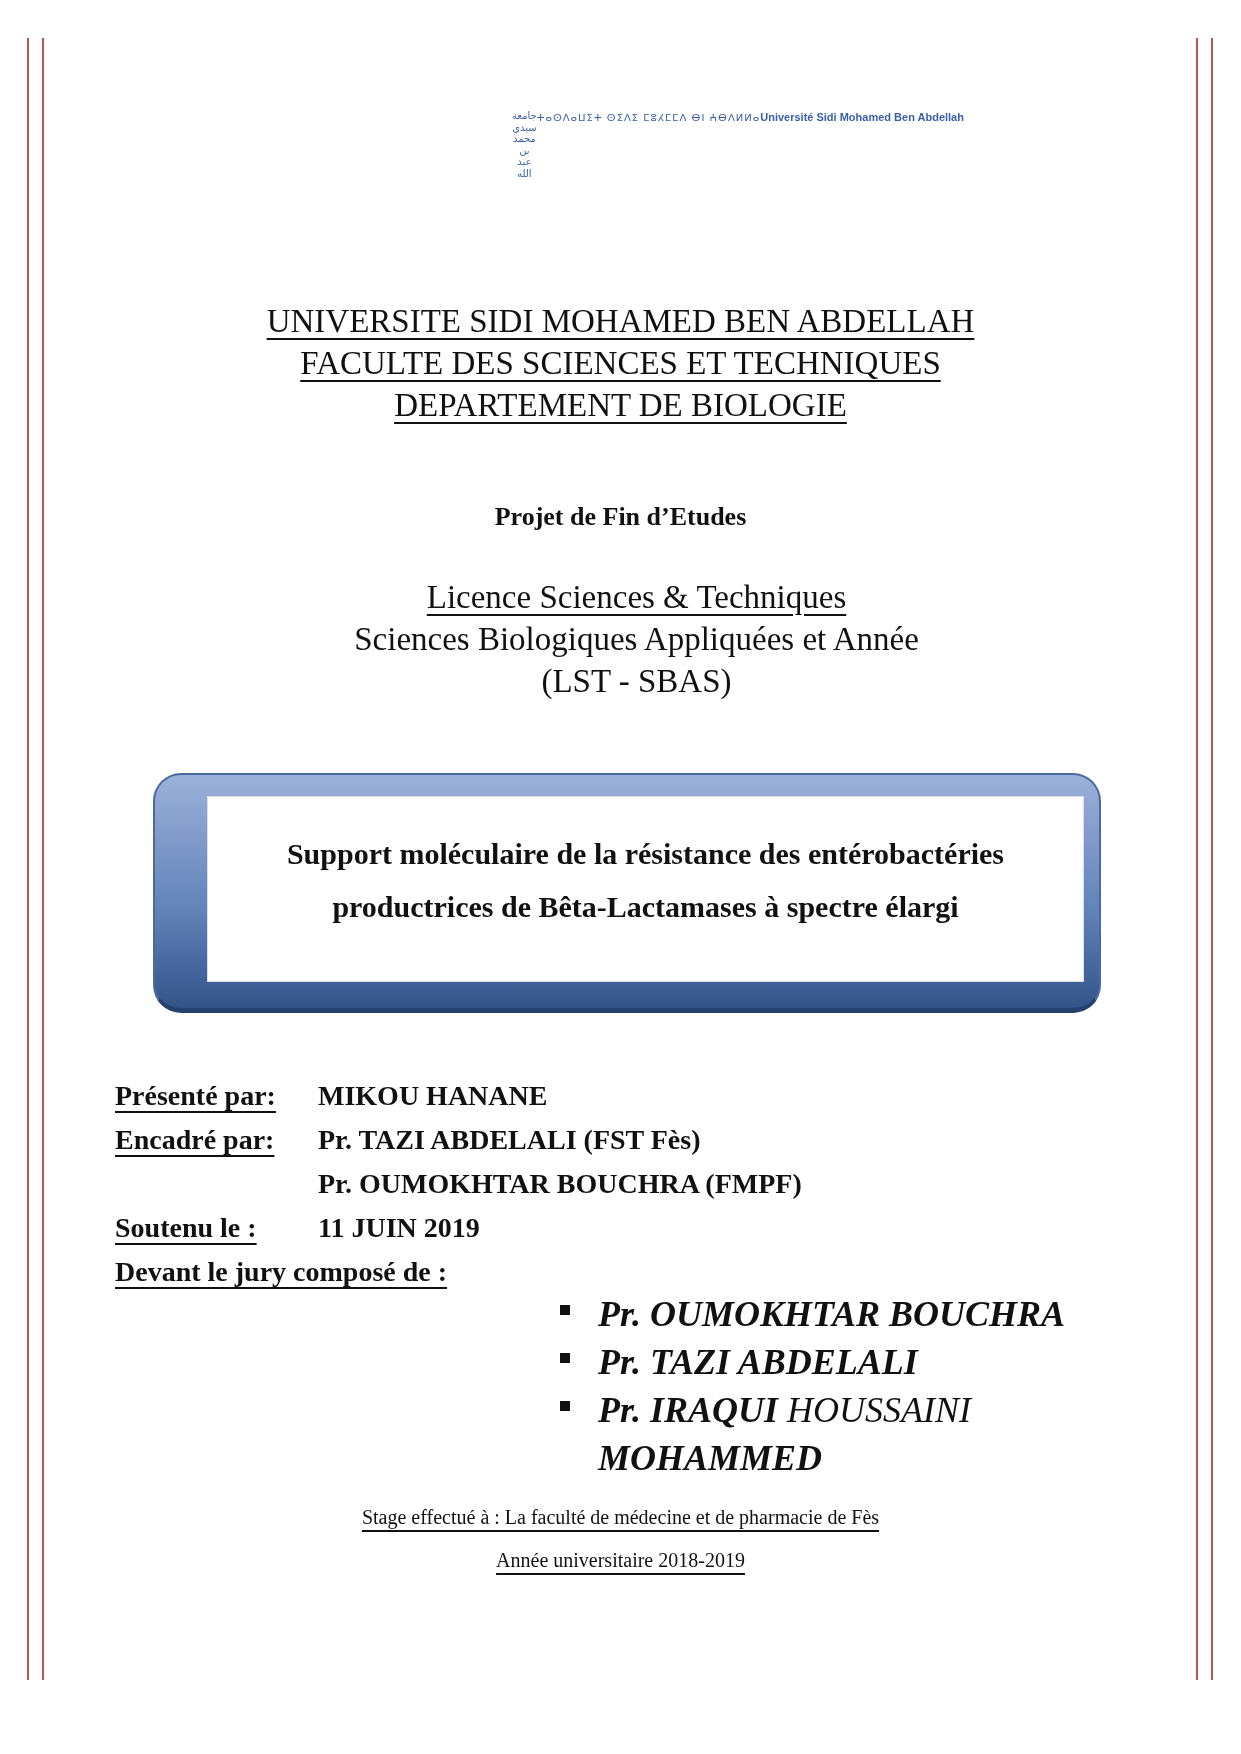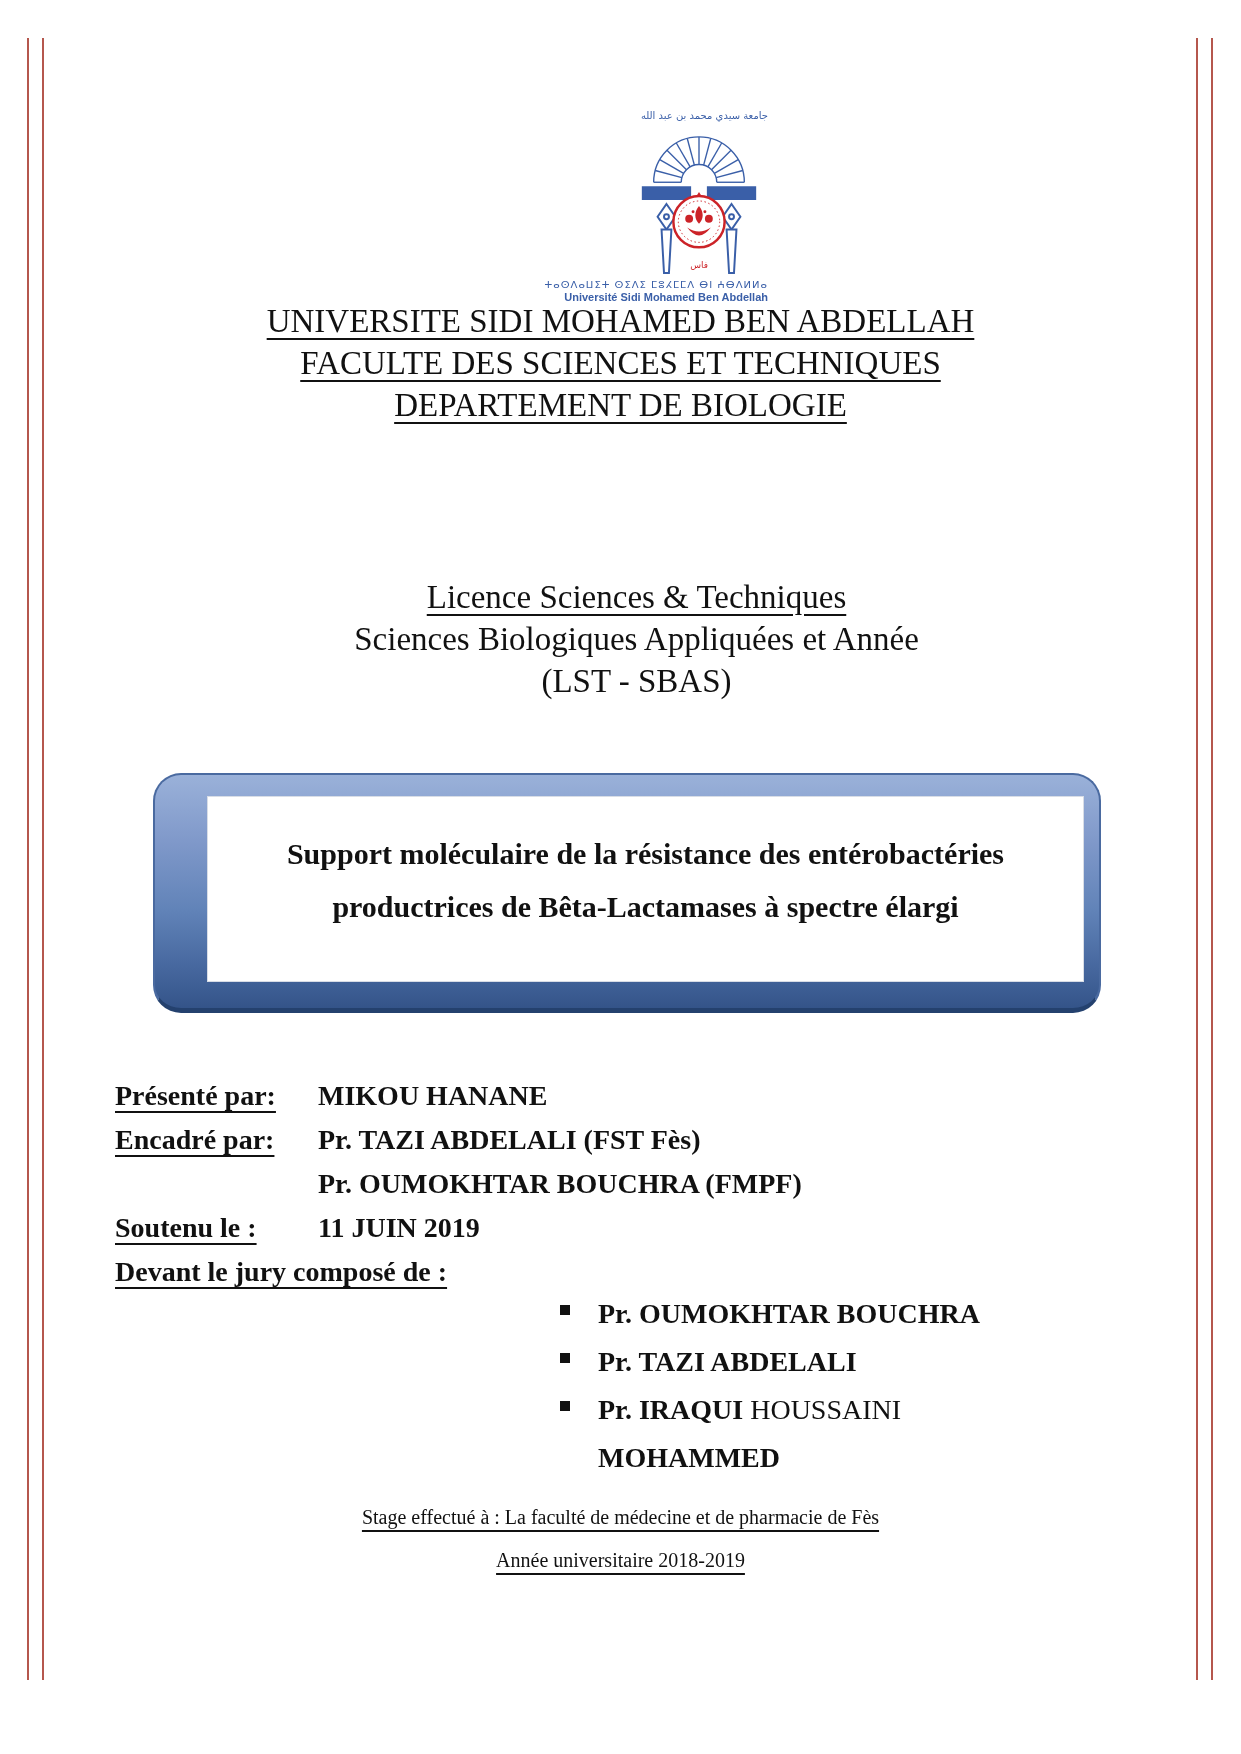--- a/index.html
+++ b/index.html
@@ -14,21 +14,21 @@
   }
   .vline{position:absolute;top:38px;height:1642px;width:2px;}
   .vline.l1{left:27px;}
   .vline.l2{left:42px;}
   .vline.r1{left:1196px;}
   .vline.r2{left:1211px;}
 
   
   .logo-wrap{
     position:absolute;left:512px;top:110px;width:256px;
-    display:flex;flex-direction:column;align-items:flex-end;
+    display:flex;flex-direction:row;align-items:flex-start;
     text-align:center;line-height:1.15;
   }
   .logo-arabic{font-family:"DejaVu Sans",sans-serif;font-size:10px;color:#3a5fa8;}
   .logo-svg{display:block;margin-top:1px;}
   .logo-tifinagh{font-family:"DejaVu Sans",sans-serif;font-size:10px;letter-spacing:1px;color:#3a5fa8;margin-top:2px;white-space:nowrap;}
   .logo-caption{font-family:"Liberation Sans","DejaVu Sans",sans-serif;font-size:11px;font-weight:bold;color:#3a5fa8;margin-top:1px;white-space:nowrap;}
 
   
   .uni-headings{
     position:absolute;left:0;top:300px;width:100%;
@@ -84,22 +84,22 @@
     text-decoration-thickness:2px;
     text-underline-offset:6px;
     white-space:nowrap;
   }
   .details .val{white-space:nowrap;}
   .details .span2{grid-column:1 / span 2;}
 
   
   .jury-list{
     position:absolute;left:560px;top:1290px;width:560px;
-    font-size:28px;font-weight:bold;line-height:48px;
-    list-style:none;margin:0;padding:0;
+    font-size:36px;font-weight:bold;line-height:48px;
+    list-style:none;margin:0;padding:0;font-style:italic;
   }
   .jury-list li{display:flex;align-items:flex-start;}
   .jury-list .sq{
     flex:0 0 auto;width:10px;height:10px;background:#111;margin:15px 28px 0 0;
   }
   .jury-name-light{font-weight:normal;}
   .jury-line2{font-weight:bold;}
 
   
   .footer{
@@ -169,20 +169,21 @@
     <div class="logo-tifinagh">ⵜⴰⵙⴷⴰⵡⵉⵜ ⵙⵉⴷⵉ ⵎⵓⵃⵎⵎⴷ ⴱⵏ ⵄⴱⴷⵍⵍⴰ</div>
     <div class="logo-caption">Université Sidi Mohamed Ben Abdellah</div>
   </div>
 
   <div class="uni-headings">
     <div class="hline">UNIVERSITE SIDI MOHAMED BEN ABDELLAH</div>
     <div class="hline">FACULTE DES SCIENCES ET TECHNIQUES</div>
     <div class="hline">DEPARTEMENT DE BIOLOGIE</div>
   </div>
 
+  <div class="project-type">Projet de Fin d’Etudes</div>
 
   <div class="program-block">
     <div class="u">Licence Sciences &amp; Techniques</div>
     <div>Sciences Biologiques Appliquées et Année</div>
     <div>(LST - SBAS)</div>
   </div>
 
   <div class="title-box">
     <div class="panel">
       <div class="ttl">

